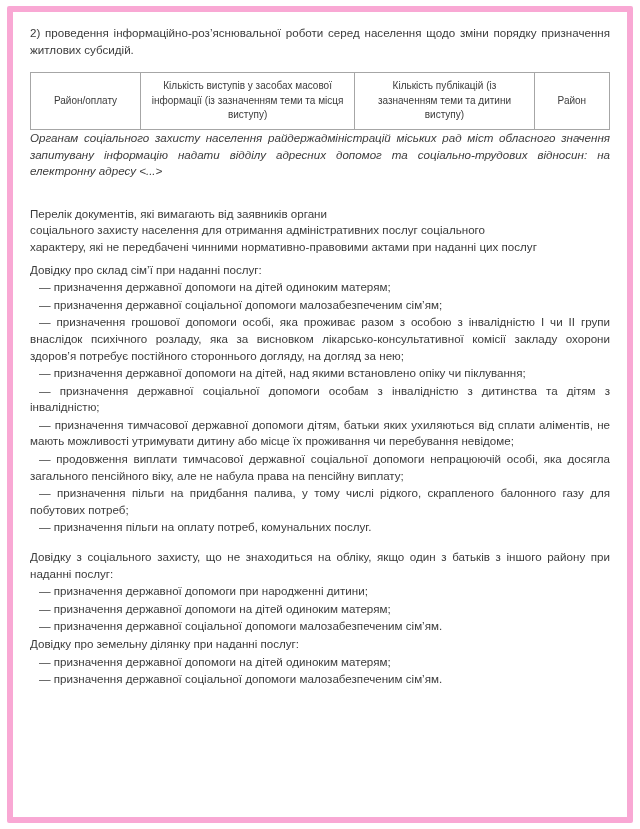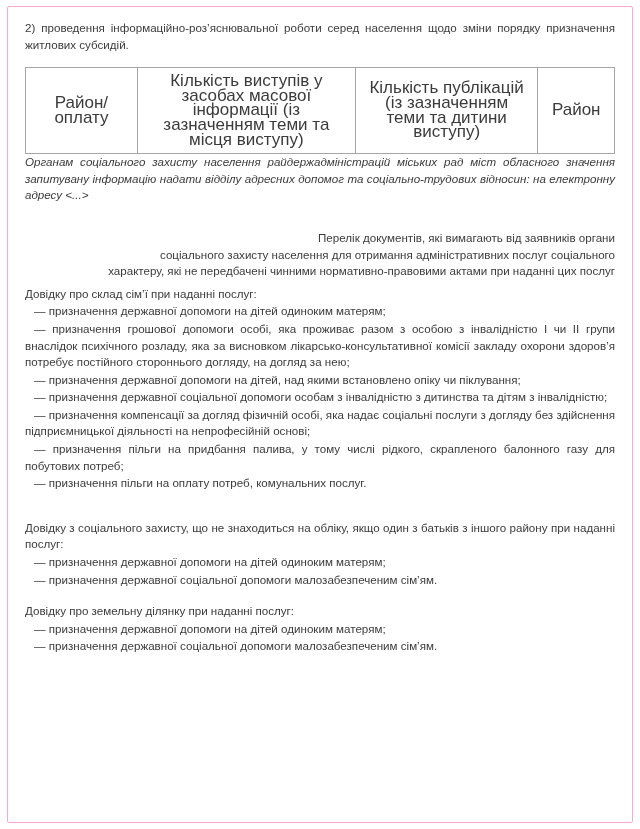--- a/index.html
+++ b/index.html
@@ -9,63 +9,63 @@
   }
   body {
     width: 640px; height: 829px;
     position: relative;
     font-family: "Liberation Sans", "DejaVu Sans", sans-serif;
     color: #3b3b3b;
   }
   .page {
     position: absolute;
     left: 7px; top: 6px; right: 7px; bottom: 6px;
-    border: 1px solid #f9a8d4;
+    border: 6px solid #f9a8d4;
     border-radius: 2px;
     background: #ffffff;
     padding: 13px 17px 14px 17px;
     overflow: hidden;
     font-size: 11.6px;
     line-height: 16.6px;
   }
   p { margin: 0; }
   .intro {
     text-align: justify;
   }
   .report-table {
     width: 100%;
     border-collapse: collapse;
     margin-top: 14px;
     table-layout: fixed;
   }
   .report-table th {
     border: 1px solid #a6a6a6;
     font-weight: normal;
-    font-size: 17px;
+    font-size: 10px;
     line-height: 14.6px;
     text-align: center;
     vertical-align: middle;
     padding: 6px 10px;
   }
   .col-district { width: 19%; }
   .col-speeches { width: 37%; }
   .col-pubs     { width: 31%; }
   .col-other    { width: 13%; }
   .note {
     font-style: italic;
     text-align: justify;
   }
   .doc-heading {
     margin-top: 26px;
-    text-align: right;
+    text-align: left;
     white-space: pre-line;
   }
   .section-1 { margin-top: 6px; }
-  .section-2 { margin-top: 28px; }
-  .section-3 { margin-top: 15px; }
+  .section-2 { margin-top: 13px; }
+  .section-3 { margin-top: 1px; }
   .section-title {
     text-align: justify;
   }
   .item {
     margin-top: 1px;
     text-indent: 9px;
     text-align: justify;
     hyphens: auto;
     -webkit-hyphens: auto;
   }
@@ -90,30 +90,33 @@
 
   <p class="note">Органам соціального захисту населення райдержадміністрацій міських рад міст обласного значення запитувану інформацію надати відділу адресних допомог та соціально-трудових відносин: на електронну адресу &lt;...&gt;</p>
 
   <div class="doc-heading">Перелік документів, які вимагають від заявників органи
 соціального захисту населення для отримання адміністративних послуг соціального
 характеру, які не передбачені чинними нормативно-правовими актами при наданні цих послуг</div>
 
   <div class="section section-1">
     <p class="section-title">Довідку про склад сім’ї при наданні послуг:</p>
     <p class="item">— призначення державної допомоги на дітей одиноким матерям;</p>
+    <p class="item">— призначення державної соціальної допомоги малозабезпеченим сім’ям;</p>
     <p class="item">— призначення грошової допомоги особі, яка проживає разом з особою з інвалідністю І чи ІІ групи внаслідок психічного розладу, яка за висновком лікарсько-консультативної комісії закладу охорони здоров’я потребує постійного стороннього догляду, на догляд за нею;</p>
     <p class="item">— призначення державної допомоги на дітей, над якими встановлено опіку чи піклування;</p>
     <p class="item">— призначення державної соціальної допомоги особам з інвалідністю з дитинства та дітям з інвалідністю;</p>
-    <p class="item">— призначення компенсації за догляд фізичній особі, яка надає соціальні послуги з догляду без здійснення підприємницької діяльності на непрофесійній основі;</p>
+    <p class="item">— призначення тимчасової державної допомоги дітям, батьки яких ухиляються від сплати аліментів, не мають можливості утримувати дитину або місце їх проживання чи перебування невідоме;</p>
+    <p class="item">— продовження виплати тимчасової державної соціальної допомоги непрацюючій особі, яка досягла загального пенсійного віку, але не набула права на пенсійну виплату;</p>
     <p class="item">— призначення пільги на придбання палива, у тому числі рідкого, скрапленого балонного газу для побутових потреб;</p>
     <p class="item">— призначення пільги на оплату потреб, комунальних послуг.</p>
   </div>
 
   <div class="section section-2">
     <p class="section-title">Довідку з соціального захисту, що не знаходиться на обліку, якщо один з батьків з іншого району при наданні послуг:</p>
+    <p class="item">— призначення державної допомоги при народженні дитини;</p>
     <p class="item">— призначення державної допомоги на дітей одиноким матерям;</p>
     <p class="item">— призначення державної соціальної допомоги малозабезпеченим сім’ям.</p>
   </div>
 
   <div class="section section-3">
     <p class="section-title">Довідку про земельну ділянку при наданні послуг:</p>
     <p class="item">— призначення державної допомоги на дітей одиноким матерям;</p>
     <p class="item">— призначення державної соціальної допомоги малозабезпеченим сім’ям.</p>
   </div>
 

